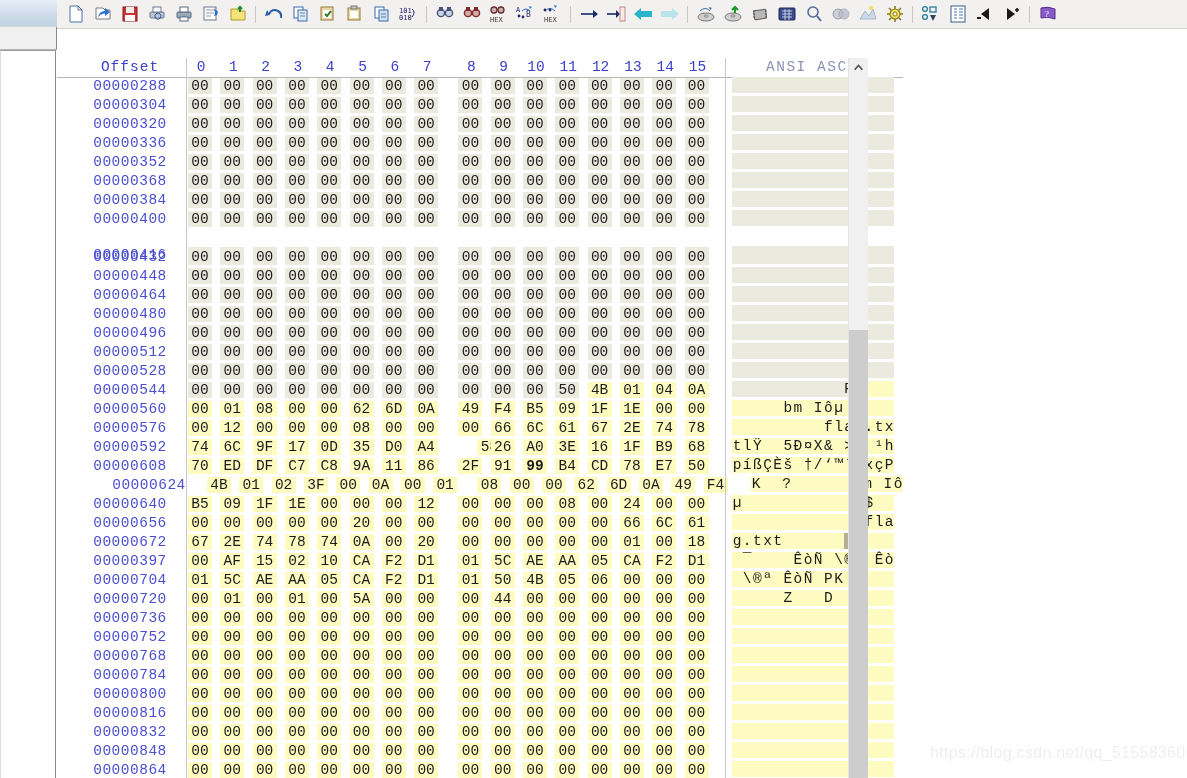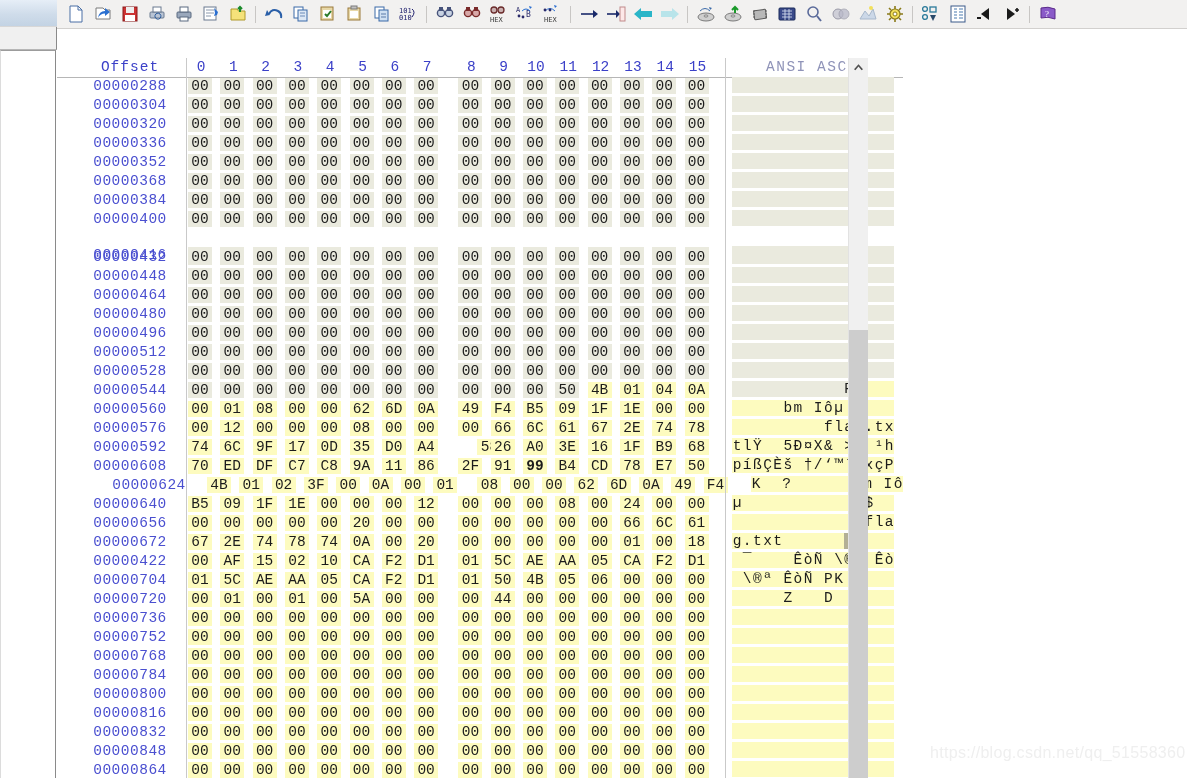--- a/index.html
+++ b/index.html
@@ -966,21 +966,21 @@
             <div class="hb sel" style="left: 335px;">00</div>
             <div class="hb sel" style="left: 367.3px;">00</div>
             <div class="hb sel" style="left: 399.6px;">00</div>
             <div class="hb sel" style="left: 431.9px;">01</div>
             <div class="hb sel" style="left: 464.2px;">00</div>
             <div class="hb sel" style="left: 496.5px;">18</div>
           </div>
           <div class="hascii"><span class="sel">g</span><span class="sel">.</span><span class="sel">t</span><span class="sel">x</span><span class="sel">t</span><span class="sel"> </span><span class="sel"> </span><span class="sel"> </span><span class="sel"> </span><span class="sel"> </span><span class="sel"> </span><span class="cursor"> </span><span class="sel"> </span><span class="sel"> </span><span class="sel"> </span><span class="sel"> </span></div>
         </div>
         <div class="hrow" style="top: 475px;">
-          <div class="hoff">00000422</div>
+          <div class="hoff">00000397</div>
           <div class="hbytes">
             <div class="hb sel" style="left: 0px;">00</div>
             <div class="hb sel" style="left: 32.3px;">AF</div>
             <div class="hb sel" style="left: 64.6px;">15</div>
             <div class="hb sel" style="left: 96.9px;">02</div>
             <div class="hb sel" style="left: 129.2px;">10</div>
             <div class="hb sel" style="left: 161.5px;">CA</div>
             <div class="hb sel" style="left: 193.8px;">F2</div>
             <div class="hb sel" style="left: 226.1px;">D1</div>
             <div class="hb sel" style="left: 270.4px;">01</div>

